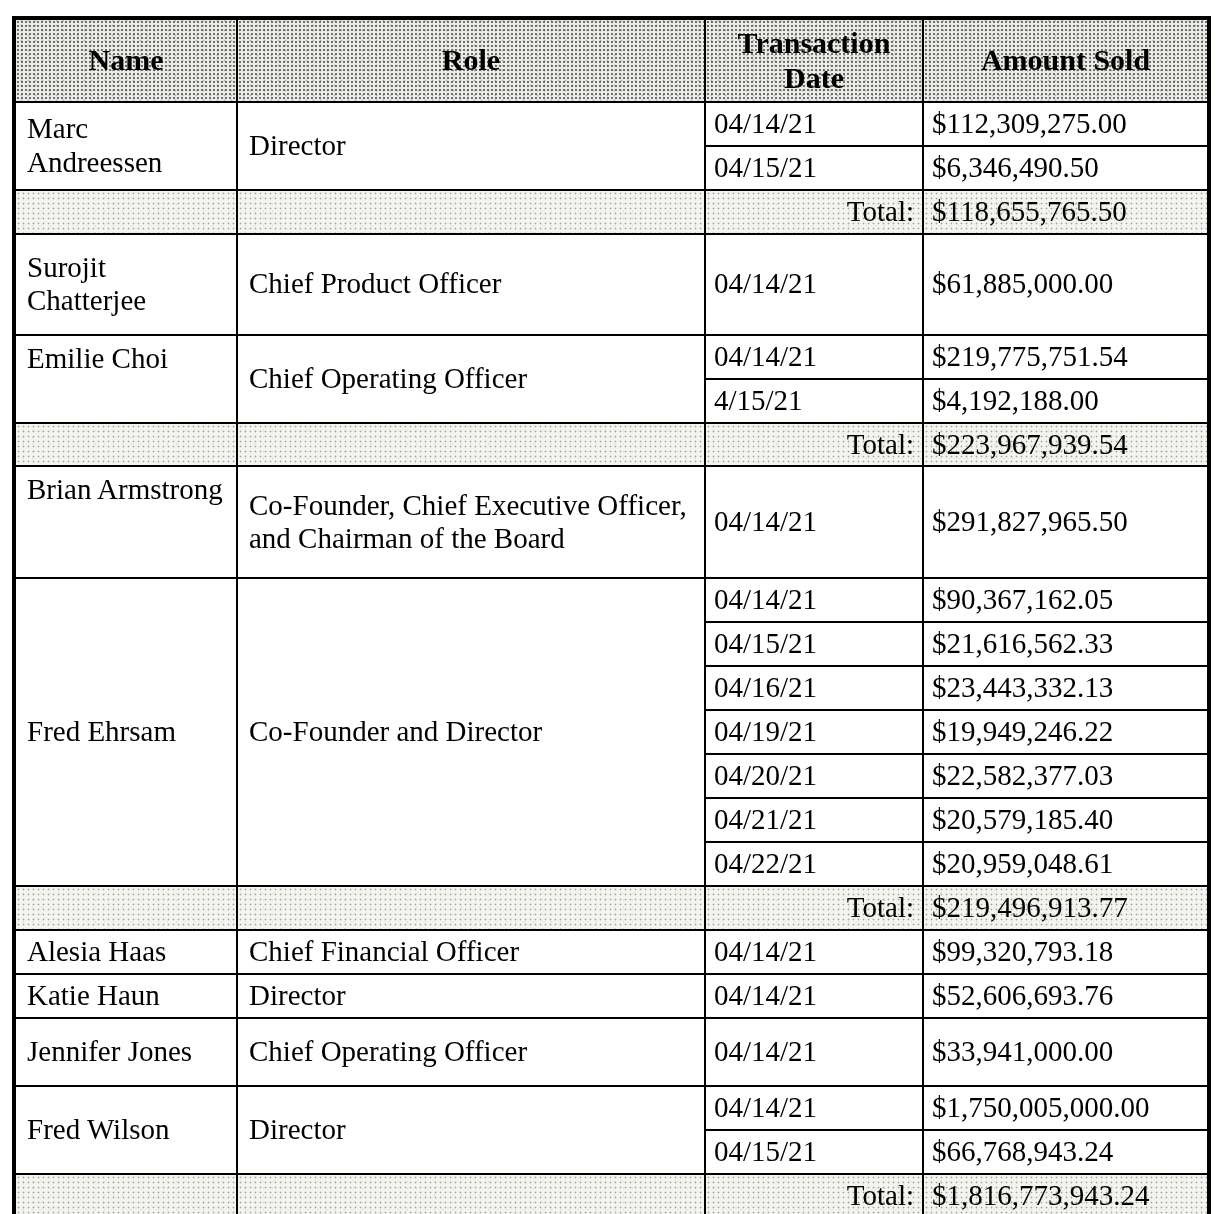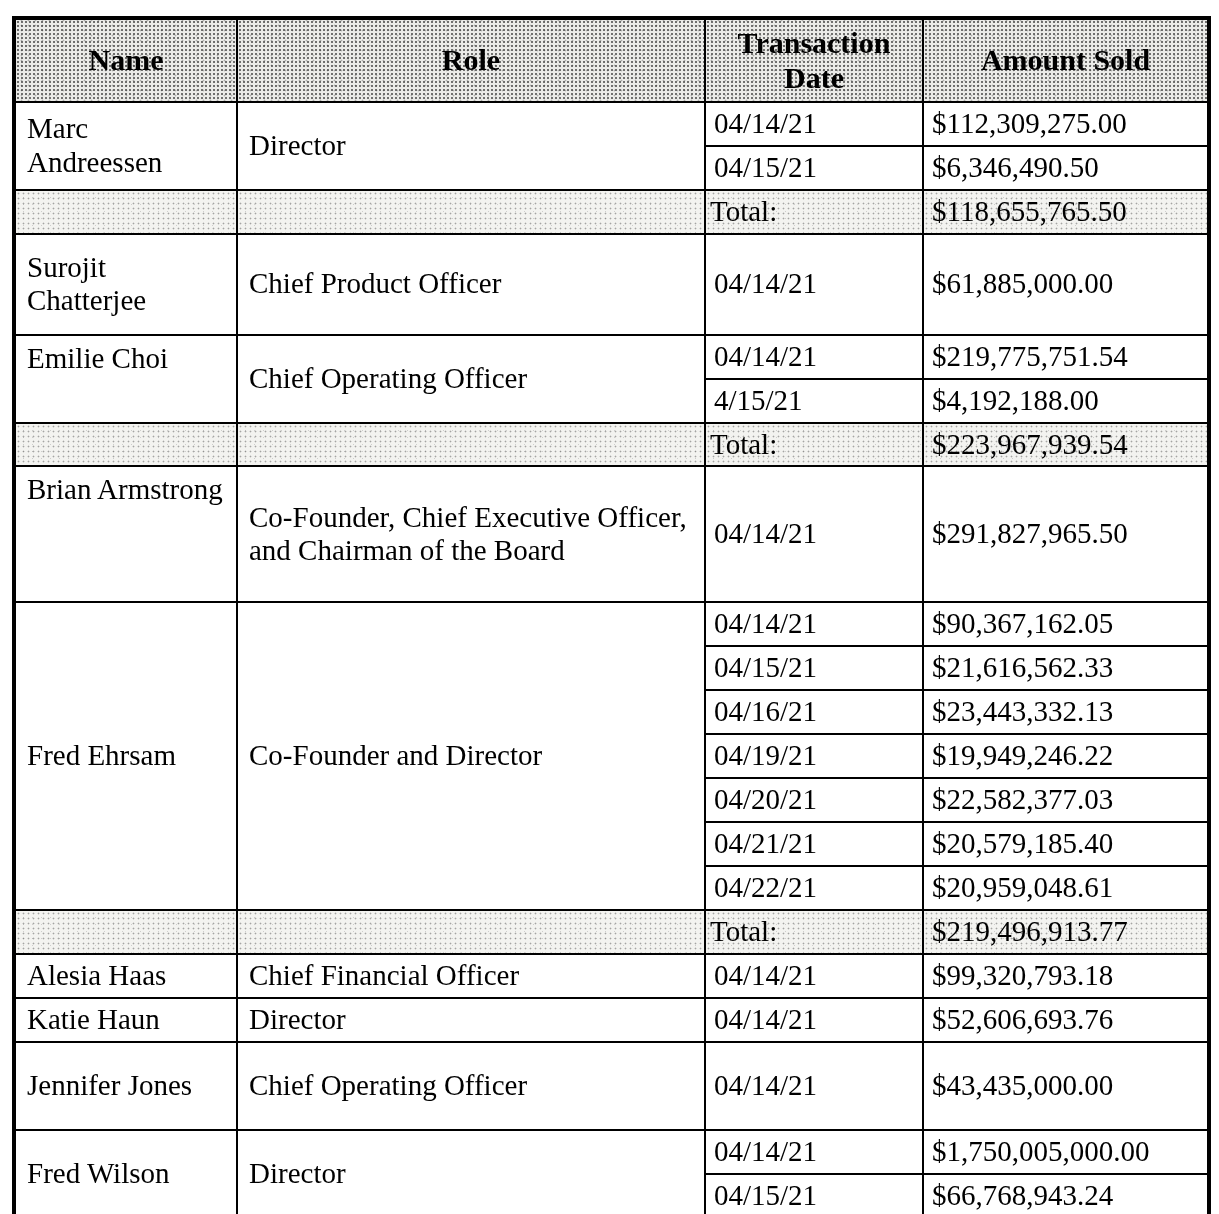--- a/index.html
+++ b/index.html
@@ -49,33 +49,33 @@
     background-size: 4px 4px, 7px 5px;
     background-position: 0 0, 2px 3px;
   }
   td.name, td.role { text-align: left; padding-left: 11px; }
   td.date   { }
   td.amount { text-align: left; padding-right: 9px; }
   td.va-top { vertical-align: top; padding-top: 6px; margin-top: 12px; }
 
   tr.row-normal  { height: 44px; }
   tr.row-surojit { height: 101px; }
-  tr.row-brian   { height: 136px; }
-  tr.row-jennifer{ height: 88px; }
+  tr.row-brian   { height: 112px; }
+  tr.row-jennifer{ height: 68px; }
   tr.total-row   { height: 42px; }
 
   tr.total-row td {
     background-color: #f3f3f0;
     background-image:
       radial-gradient(circle, rgba(70,70,70,0.45) 0.8px, transparent 1.1px),
       radial-gradient(circle, rgba(120,120,120,0.3) 0.7px, transparent 1px);
     background-size: 5px 5px, 9px 7px;
     background-position: 0 0, 3px 3px;
   }
-  tr.total-row td.total-label { text-align: left; padding-left: 4px; }
+  tr.total-row td.total-label { text-align: right; padding-left: 10px; }
 </style>
 </head>
 <body>
 
 <div class="page">
   <table class="sales-table">
     <colgroup>
       <col class="c-name">
         <col class="c-role">
         <col class="c-date">
@@ -187,21 +187,21 @@
         <td class="name">Katie Haun</td>
         <td class="role">Director</td>
         <td class="date">04/14/21</td>
         <td class="amount">$52,606,693.76</td>
       </tr>
 
       <tr class="row-jennifer">
         <td class="name">Jennifer Jones</td>
         <td class="role">Chief Operating Officer</td>
         <td class="date">04/14/21</td>
-        <td class="amount">$43,435,000.00</td>
+        <td class="amount">$33,941,000.00</td>
       </tr>
 
       <tr class="row-normal">
         <td class="name" rowspan="2">Fred Wilson</td>
         <td class="role" rowspan="2">Director</td>
         <td class="date">04/14/21</td>
         <td class="amount">$1,750,005,000.00</td>
       </tr>
       <tr class="row-normal">
         <td class="date">04/15/21</td>

